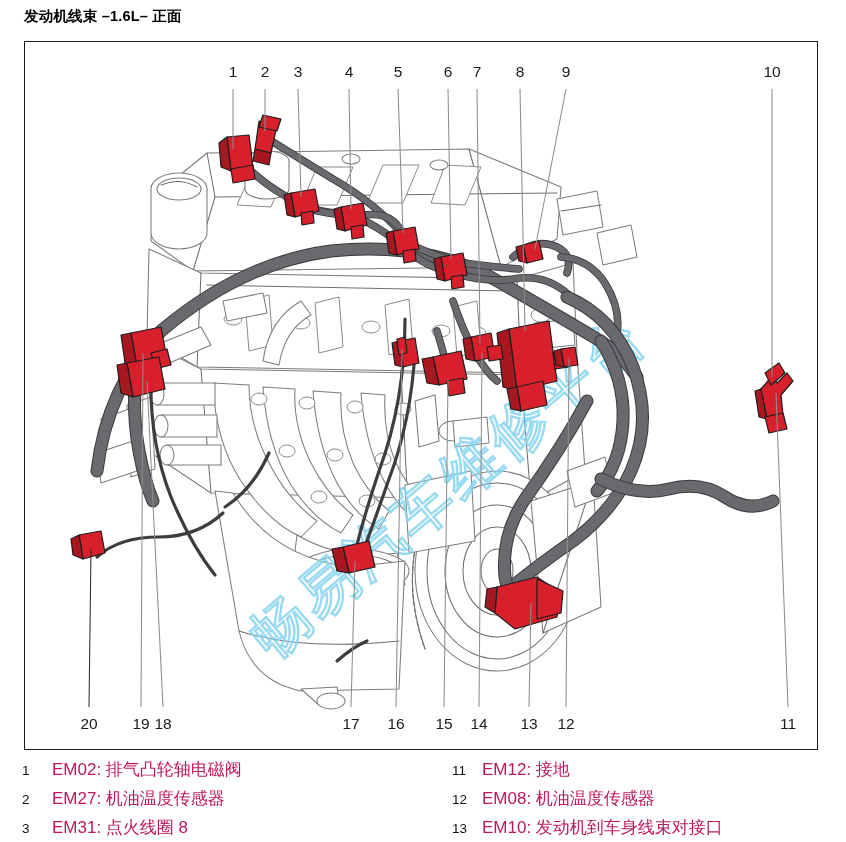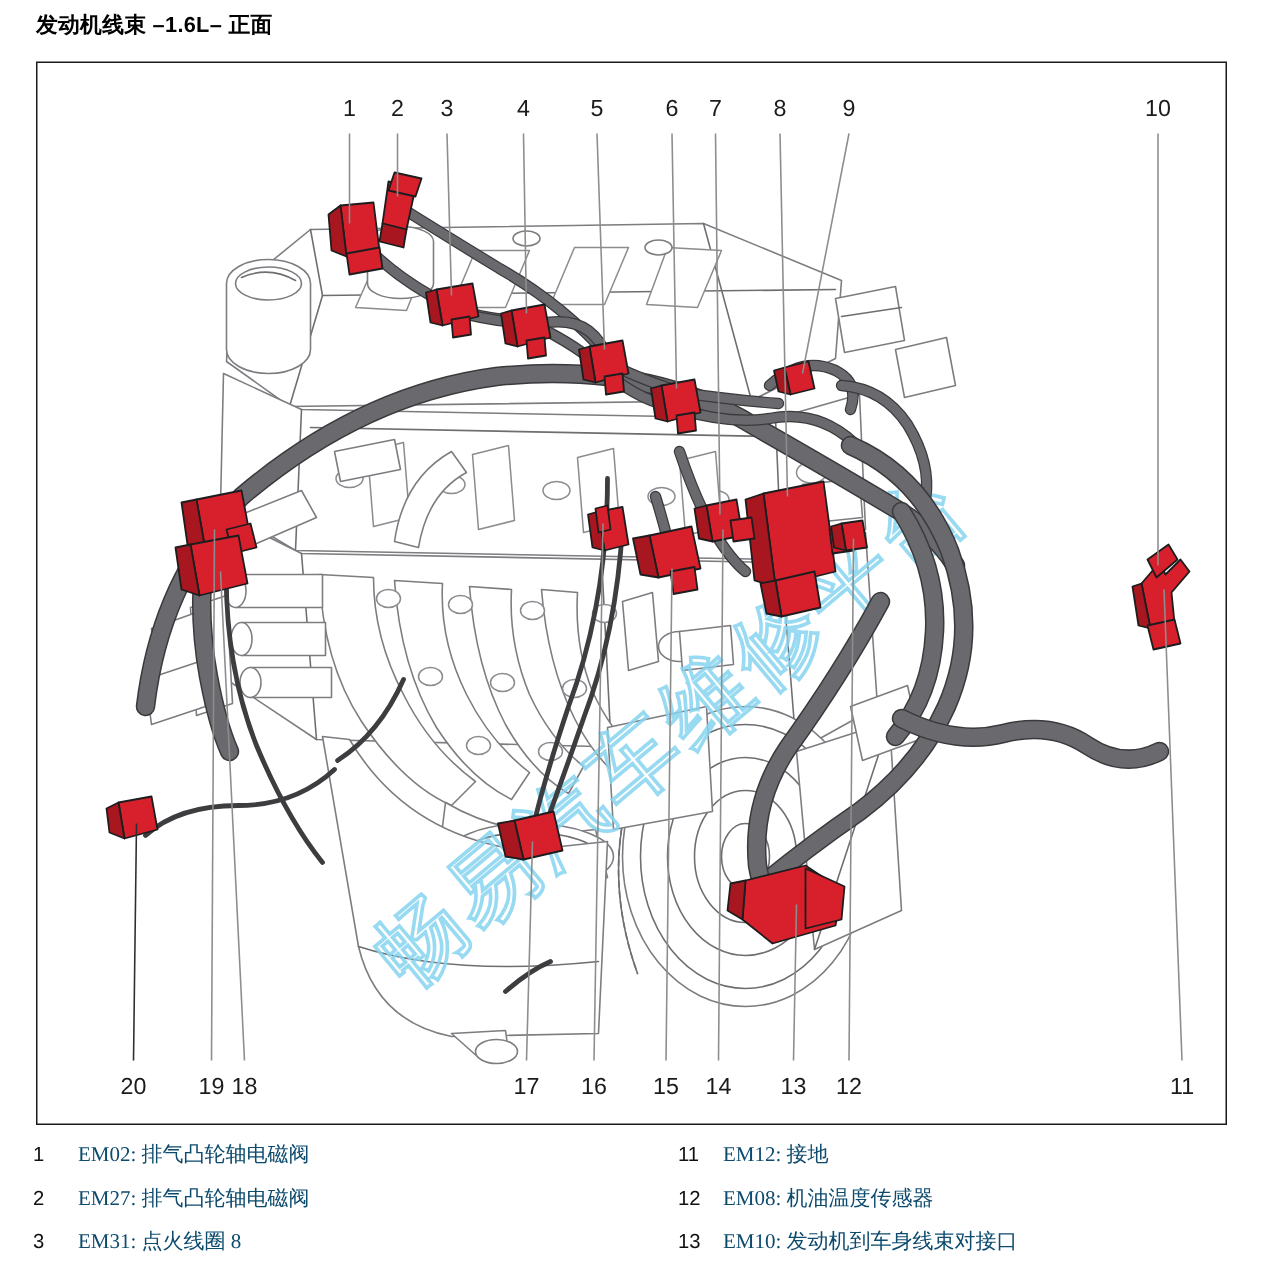--- a/index.html
+++ b/index.html
@@ -70,24 +70,23 @@
   }
   .legend-num {
     width: 30px;
     flex: 0 0 30px;
     text-align: left;
     font-size: 13.5px;
     color: #111;
   }
   .legend-txt {
     flex: 1 1 auto;
-    font-size: 14px;
-    color: #0c4a6e;
+    font-size: 17px;
+    color: #be185d;
     white-space: nowrap;
-    font-family: Liberation Serif, serif;
   }
   .callout-num {
     font-size: 15.5px;
     fill: #1b1b1b;
     font-family: "Liberation Sans", "DejaVu Sans", sans-serif;
     text-anchor: middle;
   }
   .leader {
     stroke: #8d8d8d;
     stroke-width: 1.05;
@@ -564,21 +563,21 @@
   </div>
 
   <div id="legend">
     <div class="legend-col left">
       <div class="legend-row">
         <span class="legend-num">1</span>
         <span class="legend-txt">EM02: 排气凸轮轴电磁阀</span>
       </div>
       <div class="legend-row">
         <span class="legend-num">2</span>
-        <span class="legend-txt">EM27: 排气凸轮轴电磁阀</span>
+        <span class="legend-txt">EM27: 机油温度传感器</span>
       </div>
       <div class="legend-row">
         <span class="legend-num">3</span>
         <span class="legend-txt">EM31: 点火线圈 8</span>
       </div>
     </div>
 
     <div class="legend-col right">
       <div class="legend-row">
         <span class="legend-num">11</span>

